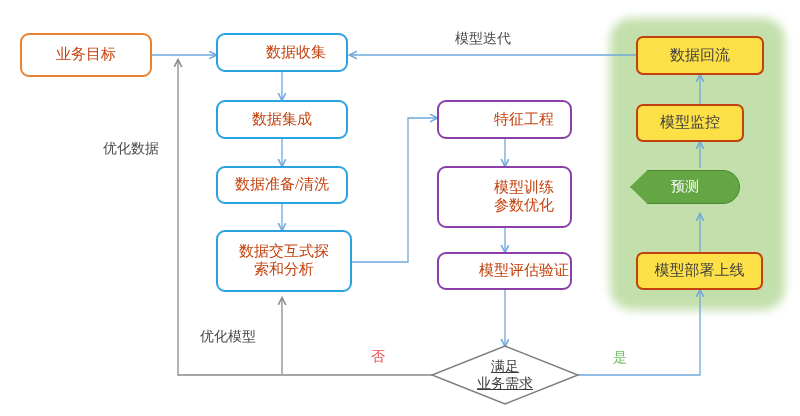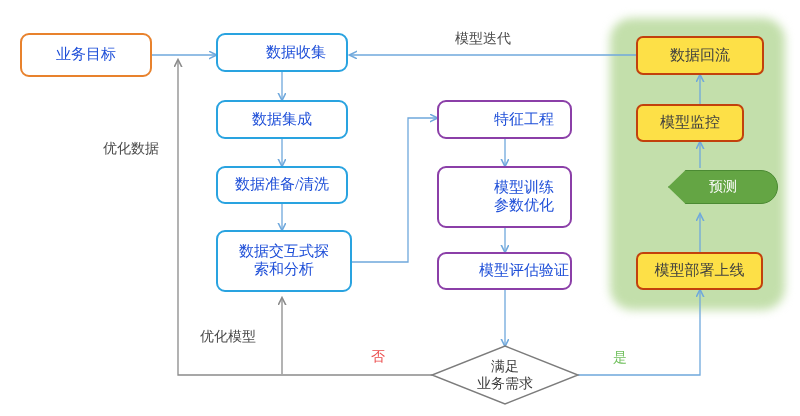--- a/index.html
+++ b/index.html
@@ -26,21 +26,21 @@
     pointer-events: none;
   }
   .node {
     position: absolute;
     box-sizing: border-box;
     display: flex;
     align-items: center;
     justify-content: center;
     text-align: center;
     line-height: 1.18;
-    color: #1d4ed8;
+    color: #c2410c;
     background: #ffffff;
     font-size: 15px;
     white-space: pre-line;
   }
   .node.blue {
     border: 2px solid #29A3E0;
     border-radius: 9px;
   }
   .node.purple {
     border: 2px solid #8B3FA8;
@@ -80,20 +80,21 @@
     position: absolute;
     display: flex;
     align-items: center;
     justify-content: center;
     text-align: center;
     font-size: 14px;
     color: #3b3b3b;
     line-height: 1.2;
     white-space: pre-line;
     pointer-events: none;
+    text-decoration: underline;
   }
   .wirelabel {
     position: absolute;
     font-size: 14px;
     color: #4a4a4a;
     white-space: nowrap;
   }
   .wirelabel.red { color: #EB4B4B; }
   .wirelabel.green { color: #6FBF5B; }
 </style>
@@ -162,21 +163,21 @@
 
   <div class="node purple" style="left:437px; top:166px; width:135px; height:62px;">模型训练
 参数优化</div>
 
   <div class="node purple" style="left:437px; top:252px; width:135px; height:38px;">模型评估验证</div>
 
   <div class="node green" style="left:636px; top:36px; width:128px; height:39px;">数据回流</div>
 
   <div class="node green" style="left:636px; top:104px; width:108px; height:38px;">模型监控</div>
 
-  <div class="predict" style="left:668px; top:170px; width:110px; height:34px;">预测</div>
+  <div class="predict" style="left:630px; top:170px; width:110px; height:34px;">预测</div>
 
   <div class="node green" style="left:636px; top:252px; width:127px; height:38px;">模型部署上线</div>
 
   <div class="diamond-label" style="left:455px; top:357px; width:100px; height:38px;">满足
 业务需求</div>
 
   <div class="wirelabel" style="left:455px; top:30px;">模型迭代</div>
 
   <div class="wirelabel" style="left:103px; top:140px;">优化数据</div>
 

